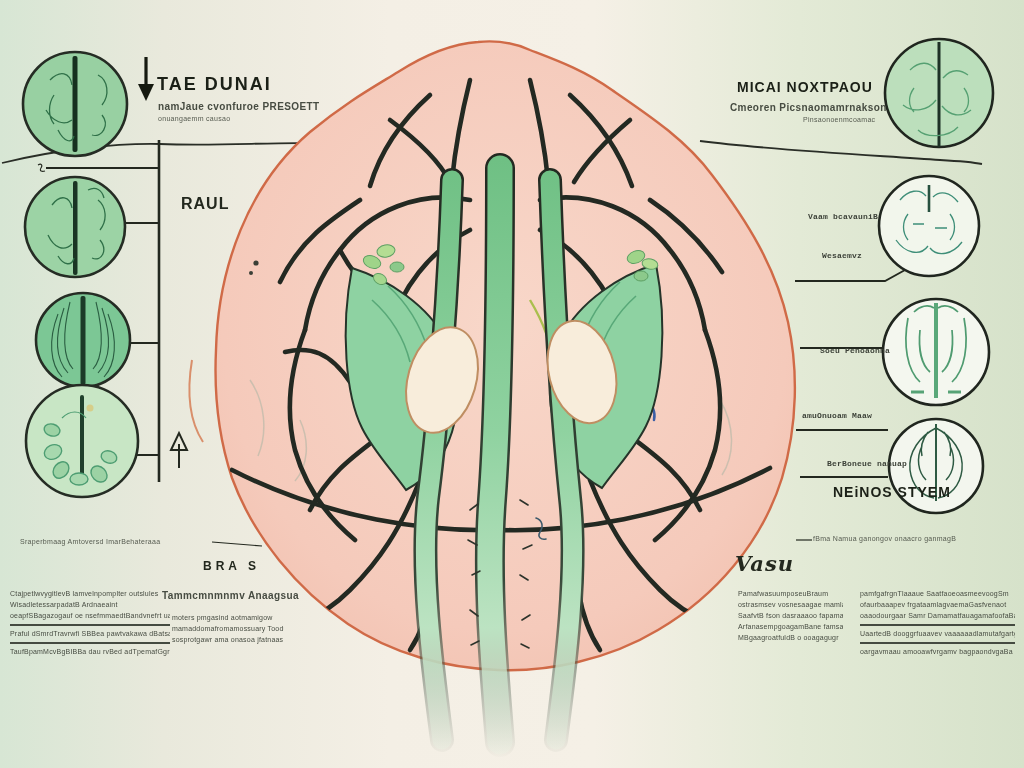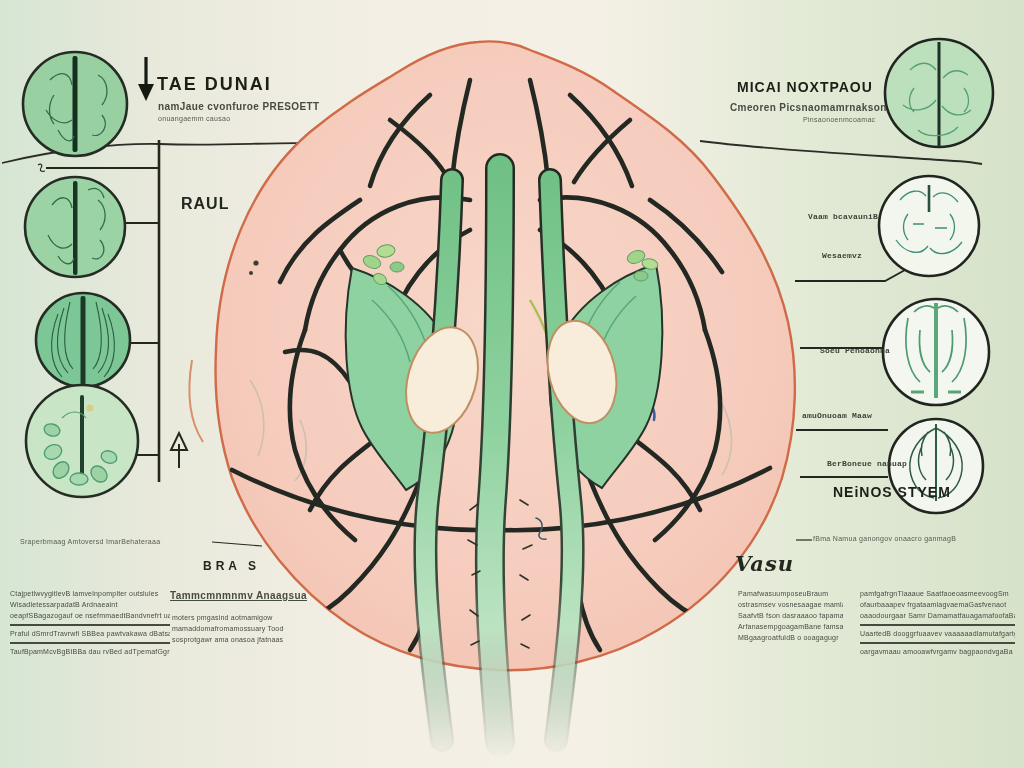--- a/index.html
+++ b/index.html
@@ -228,21 +228,21 @@
   <div>CtajpetlwvygitlevB lamvelnpomplter outslules</div>
   <div>WisadletessarpadatB Ardnaeaint</div>
   <div>oeapfSBagazogauf oe nsefmmaedtBandvnefrt ua</div>
   <div class="rule"></div>
   <div>Praful dSmrdTravrwfi SBBea pawtvakawa dBatsaoaa</div>
   <div class="rule"></div>
   <div>TaufBpamMcvBgBIBBa dau rvBed adTpemafGgrth</div>
 </div>
 
 <div class="lbl hmed" style="left:203px;top:559px;">BRA  S</div>
-<div class="lbl sub" style="left:170px;top:590px;text-decoration:underline;">Tammcmnmnmv Anaagsua</div>
+<div class="lbl sub" style="left:162px;top:590px;">Tammcmnmnmv Anaagsua</div>
 <div class="para" style="left:172px;top:612px;width:112px;">
   <div>moters pmgasind aotmamigow</div>
   <div>mamaddomafromamossuary Tooduv</div>
   <div>sosprotgawr ama onasoa jfatnaas</div>
 </div>
 
 <div class="lbl h1b" style="left:833px;top:484px;">NEiNOS STYEM</div>
 <div class="lbl sub2" style="left:813px;top:535px;">fBma Namua ganongov onaacro ganmagB</div>
 
 <div class="lbl hscript" style="left:708px;top:551px;margin-left:27px;">Vasu</div>

